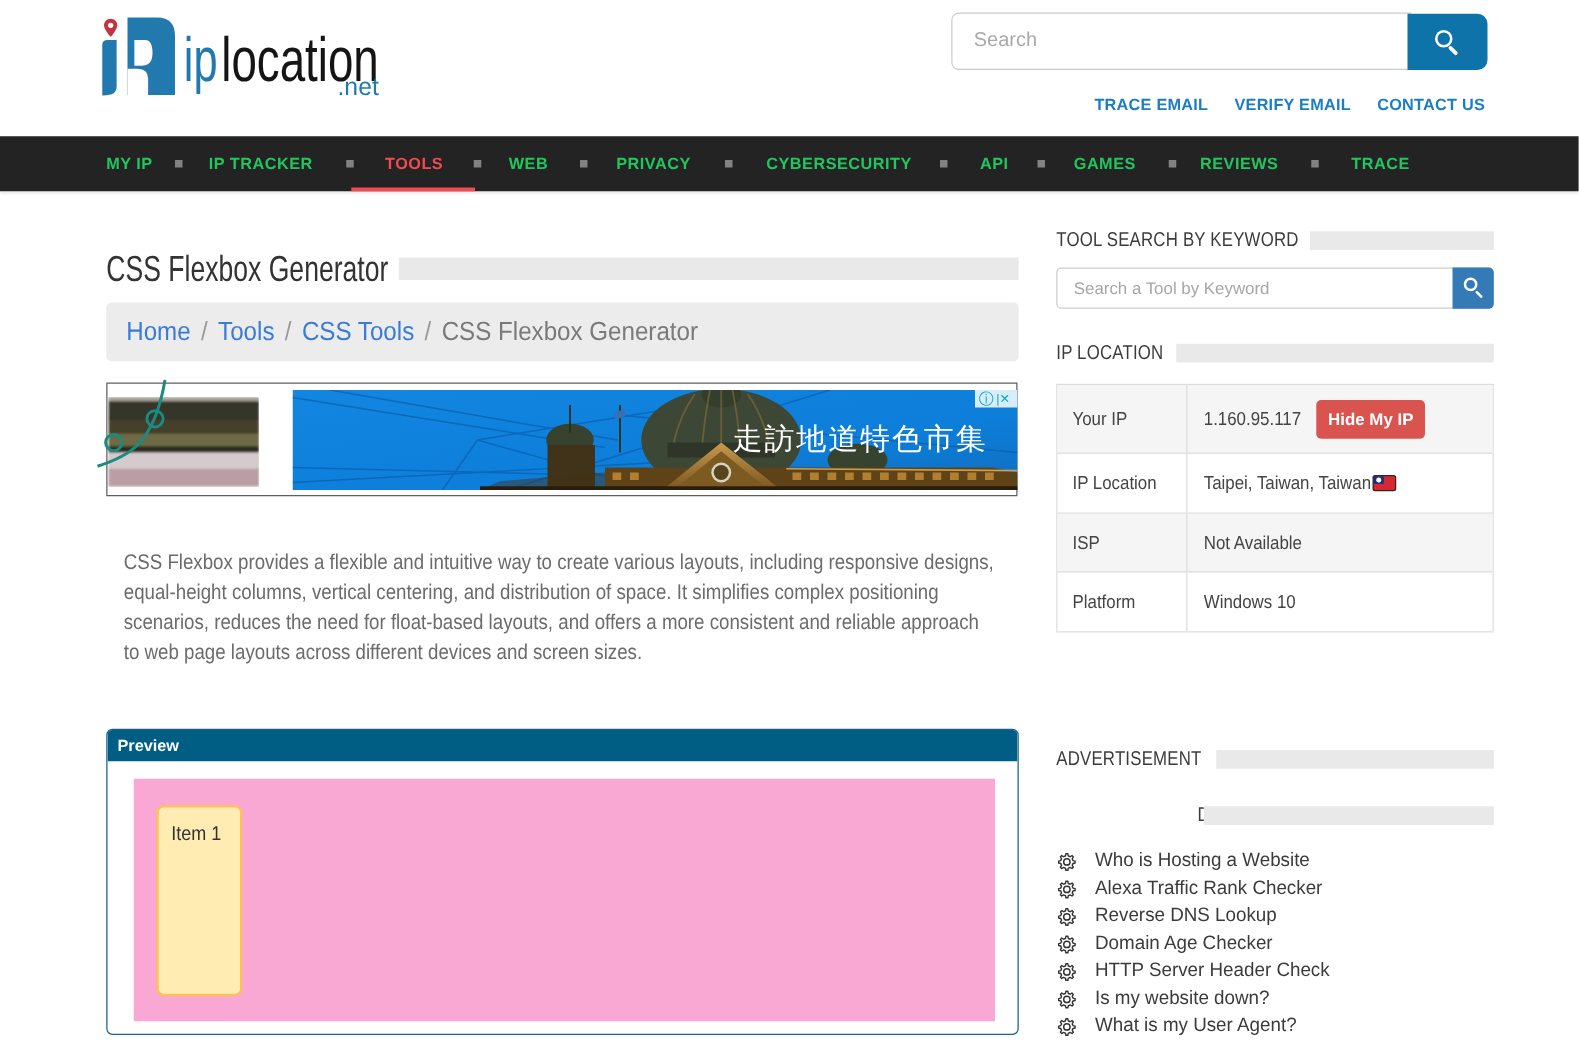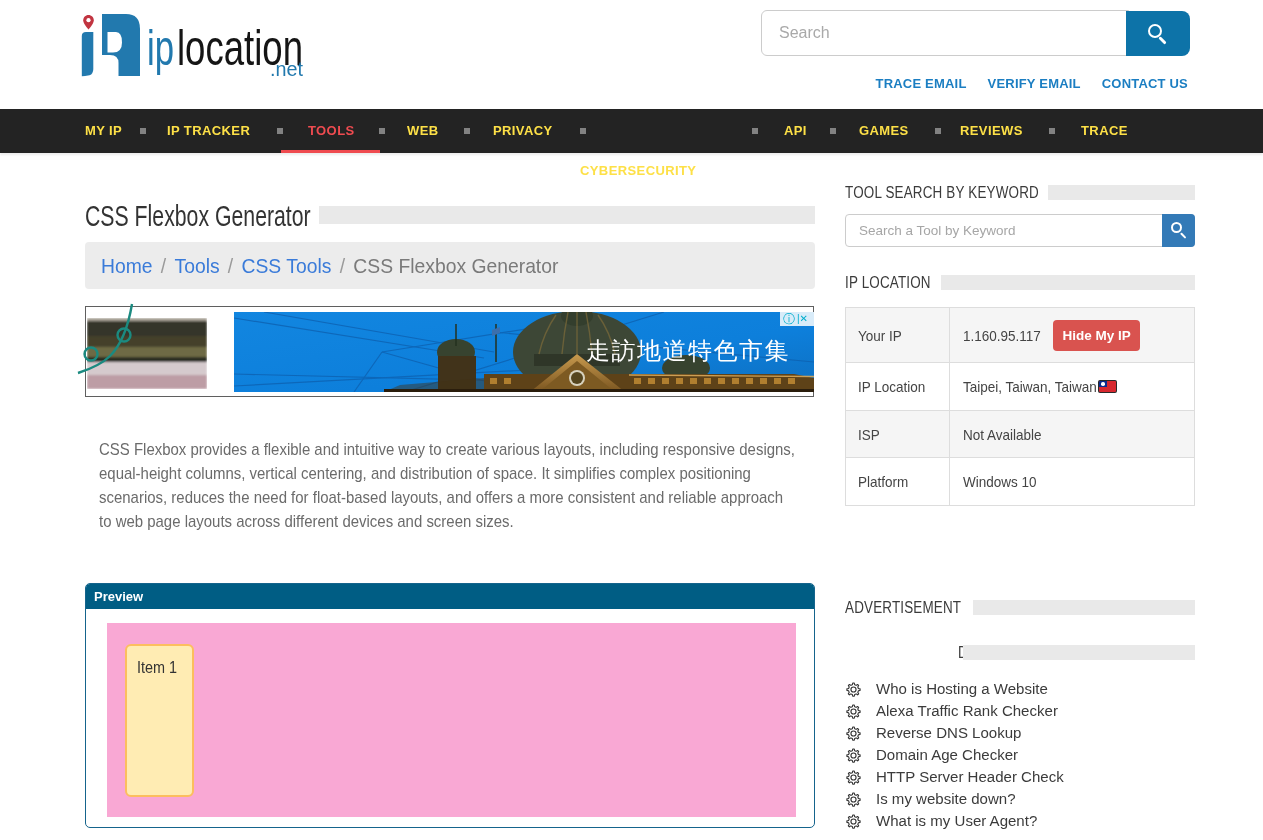--- a/index.html
+++ b/index.html
@@ -11,21 +11,21 @@
 .logo { position:absolute; left:80px; top:5px; width:240px; height:80px; }
 .hsearch { position:absolute; left:761px; top:10px; width:429px; height:46px; }
 .hsearch input { position:absolute; left:0; top:0; width:368px; height:46px; border:1px solid #ccc; border-radius:6px 0 0 6px; padding-left:17px; font-size:16px; color:#999; font-family:"Liberation Sans",sans-serif; outline:none; }
 .hsearch input::placeholder { color:#a9a9a9; }
 .hsearch .btn { position:absolute; left:365px; top:1px; width:64px; height:45px; background:#0d73a8; border-radius:0 8px 8px 0; }
 .hlinks { position:absolute; top:76px; right:75px; font-size:13px; font-weight:bold; color:#1b7ec2; letter-spacing:.2px; }
 .hlinks span { margin-left:21px; }
 
 
 .nav { position:relative; height:44px; background:#232323; box-shadow:0 2px 2px rgba(0,0,0,.08); }
-.nav a { position:absolute; top:0; height:44px; line-height:44px; color:#fde047; font-size:13px; font-weight:bold; letter-spacing:.4px; text-decoration:none; }
+.nav a { position:absolute; top:0; height:44px; line-height:44px; color:#22c55e; font-size:13px; font-weight:bold; letter-spacing:.4px; text-decoration:none; }
 .nav .sq { position:absolute; top:19px; width:6px; height:6px; background:#828282; }
 .nav .tools { color:#ef4b50; }
 .nav .toolsbar { position:absolute; left:281px; top:41px; width:99px; height:3px; background:#ef4b50; }
 
 
 .main { position:absolute; left:85px; top:153px; width:1110px; }
 .leftcol { position:absolute; left:0; top:0; width:730px; }
 .sidebar { position:absolute; left:760px; top:0; width:350px; }
 
 
@@ -131,21 +131,21 @@
   <div class="sq" style="left:140px;"></div>
   <a style="left:167px;">IP TRACKER</a>
   <div class="sq" style="left:277px;"></div>
   <a class="tools" style="left:308px;">TOOLS</a>
   <div class="toolsbar"></div>
   <div class="sq" style="left:379px;"></div>
   <a style="left:407px;">WEB</a>
   <div class="sq" style="left:464px;"></div>
   <a style="left:493px;">PRIVACY</a>
   <div class="sq" style="left:580px;"></div>
-  <a style="left:580px;margin-top:40px;">CYBERSECURITY</a>
+  <a style="left:613px;">CYBERSECURITY</a>
   <div class="sq" style="left:752px;"></div>
   <a style="left:784px;">API</a>
   <div class="sq" style="left:830px;"></div>
   <a style="left:859px;">GAMES</a>
   <div class="sq" style="left:935px;"></div>
   <a style="left:960px;">REVIEWS</a>
   <div class="sq" style="left:1049px;"></div>
   <a style="left:1081px;">TRACE</a>
 </div>
 

